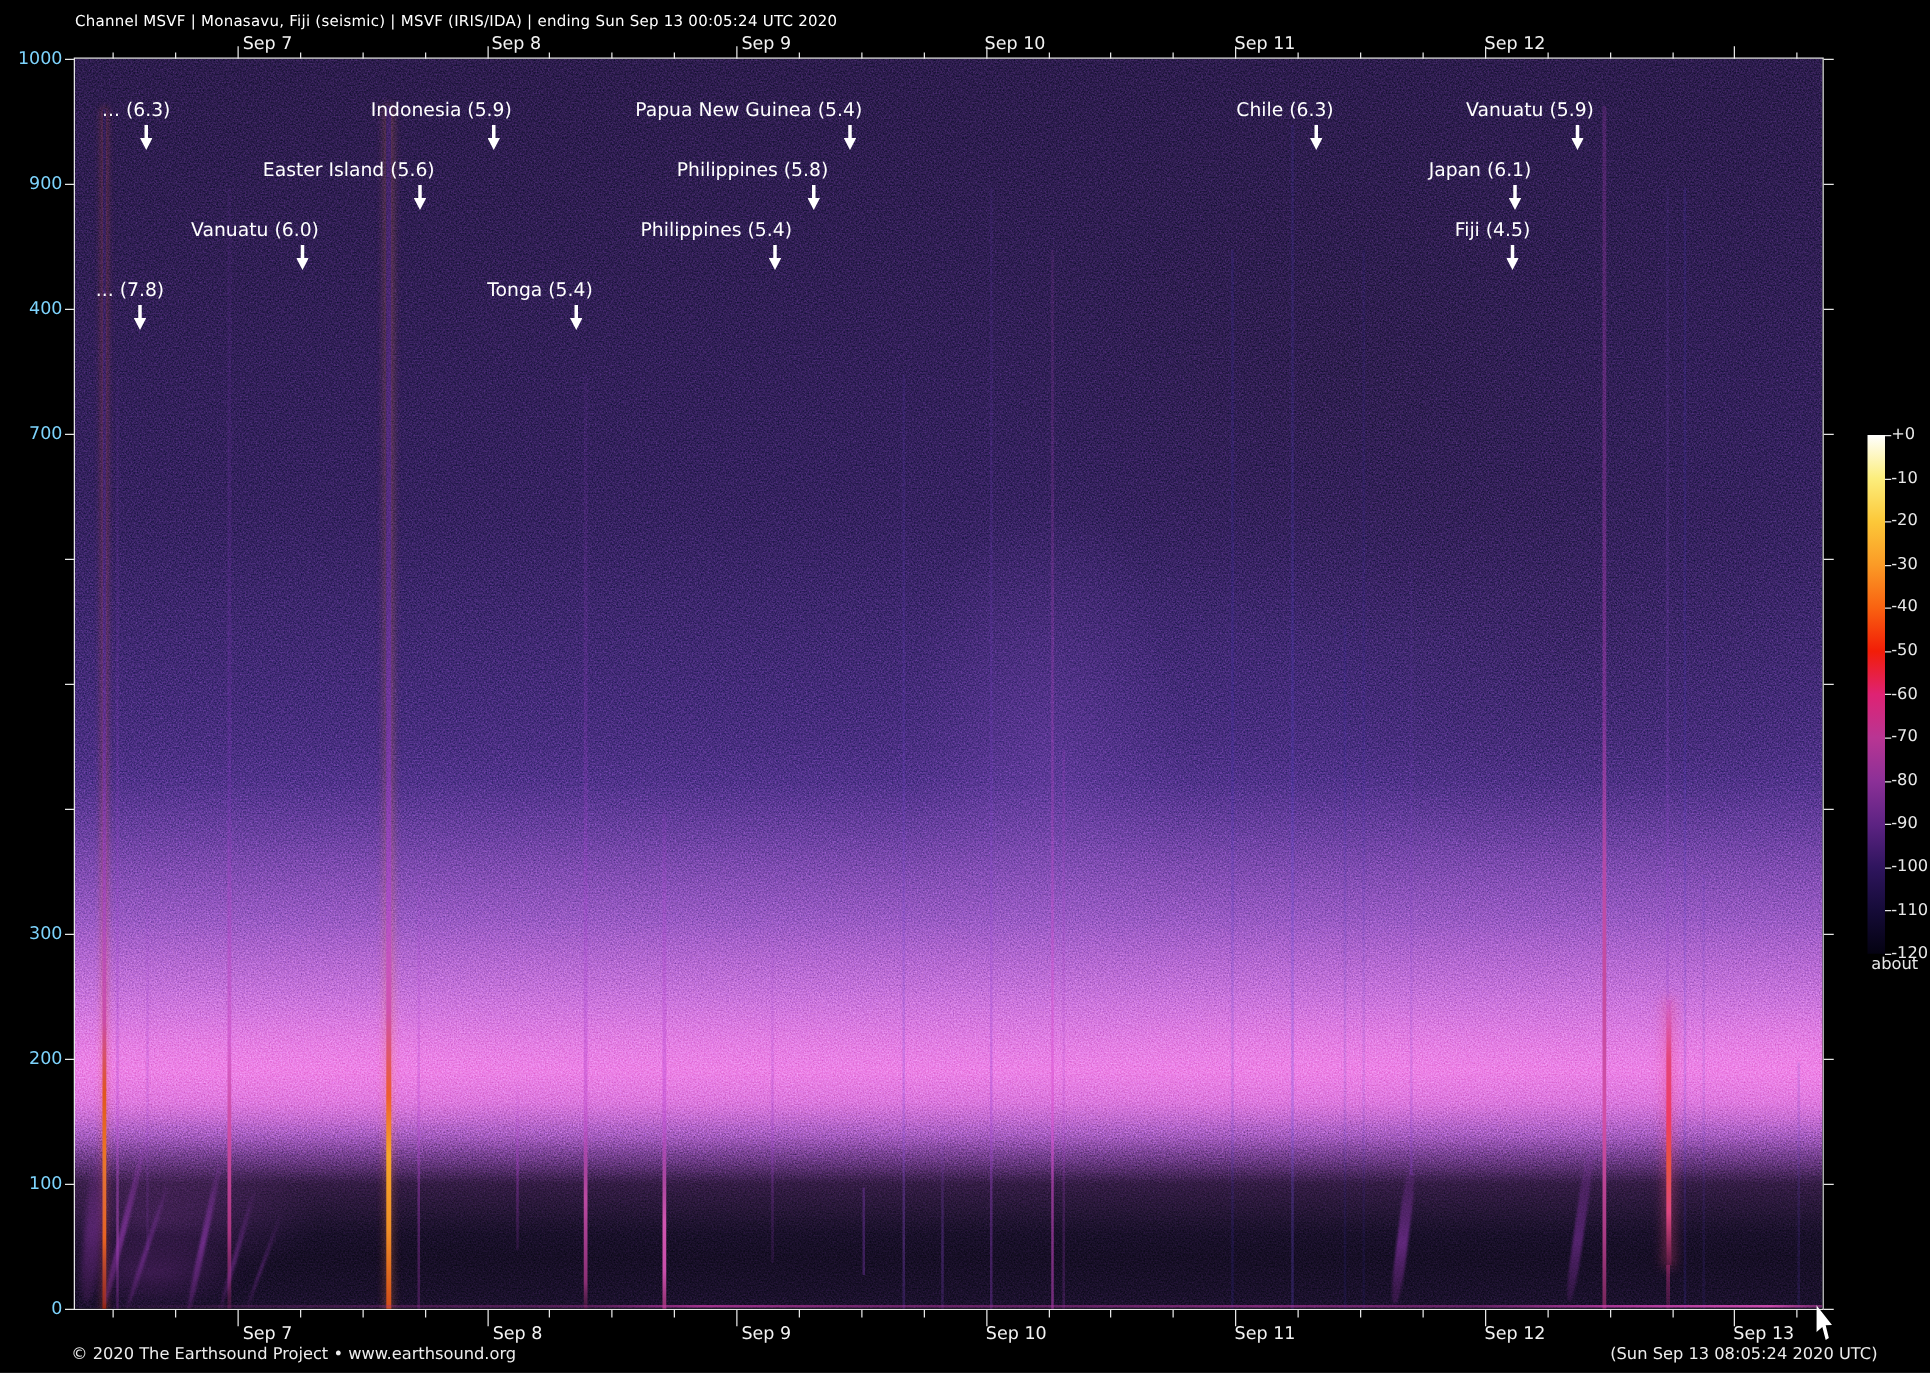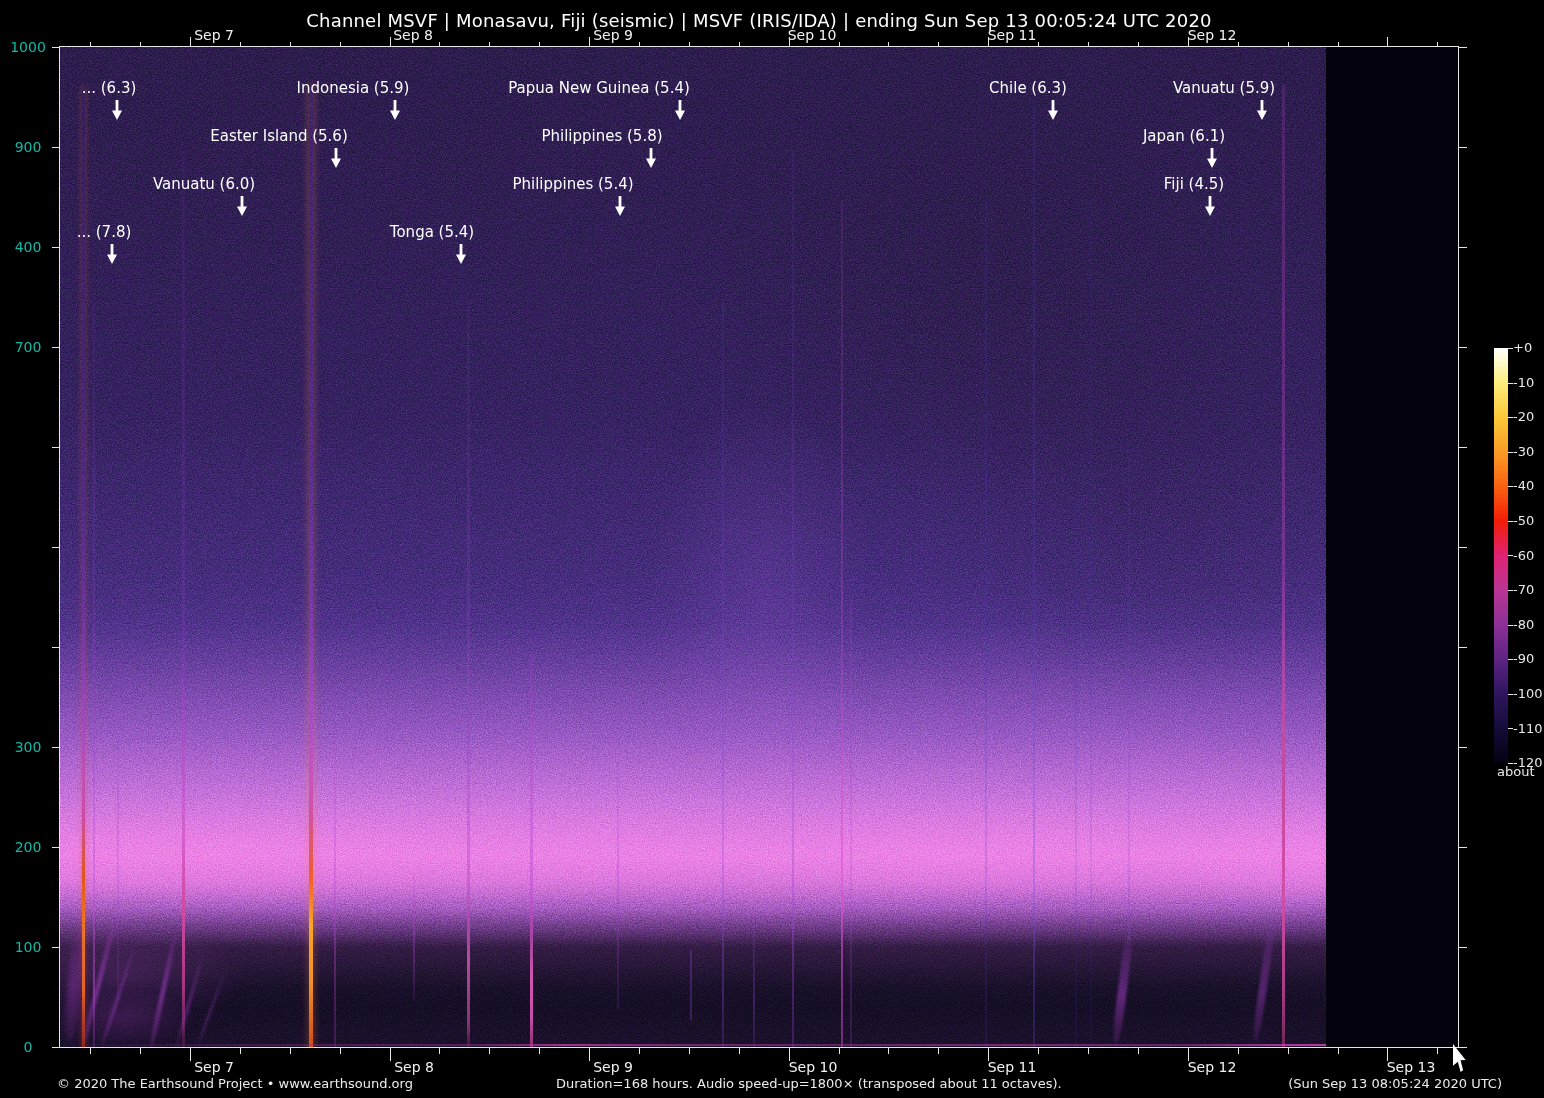--- a/index.html
+++ b/index.html
@@ -1,21 +1,21 @@
 <!DOCTYPE html>
 <html><head>
 <meta charset="utf-8">
 <style>
   html,body{margin:0;padding:0;background:#000;}
   #page{position:relative;width:1544px;height:1098px;background:#000;overflow:hidden;
         font-family:"DejaVu Sans","Liberation Sans",sans-serif;color:#f2f2f2;}
   .abs{position:absolute;}
-  #title{left:60px;top:10px;width:1398px;text-align:center;font-size:18px;letter-spacing:.2px;color:#fff;white-space:nowrap;}
+  #title{left:60px;top:10px;width:1398px;text-align:left;font-size:12px;letter-spacing:.2px;color:#fff;white-space:nowrap;}
   #plot{left:60px;top:47px;width:1398px;height:1000px;background:#04020c;border:1px solid #e6e6e6;box-sizing:content-box;margin-left:-1px;margin-top:-1px;}
-  #plot-inner{position:absolute;left:0;top:0;width:1266px;height:1000px;overflow:hidden;}
+  #plot-inner{position:absolute;left:0;top:0;width:1398px;height:1000px;overflow:hidden;}
   .layer{position:absolute;left:0;top:0;width:100%;height:100%;}
   #glow{background:linear-gradient(180deg,
       rgba(14,10,52,.12) 0%, rgba(16,12,60,.22) 18%, rgba(22,16,78,.35) 38%,
       rgba(34,22,100,.50) 52%, rgba(52,30,122,.62) 62%, rgba(82,40,146,.72) 69%,
       rgba(130,50,155,.82) 74.5%, rgba(186,58,160,.95) 79%, rgba(205,62,166,.98) 81%,
       rgba(175,52,148,.90) 83.5%, rgba(95,30,95,.75) 85.5%, rgba(28,10,36,.85) 87.5%,
       rgba(6,3,12,.95) 89.5%, rgba(3,2,8,1) 93%, rgba(2,1,6,1) 100%);}
   #patches{background-image:
       radial-gradient(ellipse 300px 75px at 14% 81%, rgba(215,62,160,.40), rgba(215,62,160,0) 70%),
       radial-gradient(ellipse 250px 70px at 0% 81%, rgba(200,60,155,.35), rgba(200,60,155,0) 70%),
@@ -32,21 +32,21 @@
     mask-image:linear-gradient(180deg, rgba(0,0,0,.45) 0%, rgba(0,0,0,.50) 35%, rgba(0,0,0,.62) 55%, rgba(0,0,0,.85) 68%, #000 76%, #000 86%, rgba(0,0,0,.30) 90%, rgba(0,0,0,.22) 96%, rgba(0,0,0,.28) 100%);}
   #noise-pink{opacity:.75;
     -webkit-mask-image:linear-gradient(180deg, transparent 0%, transparent 58%, rgba(0,0,0,.5) 68%, rgba(0,0,0,.9) 75%, #000 80%, rgba(0,0,0,.85) 85%, rgba(0,0,0,.2) 90%, transparent 94%);
     mask-image:linear-gradient(180deg, transparent 0%, transparent 58%, rgba(0,0,0,.5) 68%, rgba(0,0,0,.9) 75%, #000 80%, rgba(0,0,0,.85) 85%, rgba(0,0,0,.2) 90%, transparent 94%);}
   .qline,.blob{position:absolute;}
   .ann-label{position:absolute;transform:translateX(-50%);font-size:15px;color:#fff;white-space:nowrap;height:20px;line-height:20px;z-index:30;}
   .ann-arrow{position:absolute;width:10px;height:20px;background:#fff;z-index:30;
      clip-path:polygon(36% 0%, 64% 0%, 64% 52%, 100% 52%, 50% 100%, 0% 52%, 36% 52%);}
   .tick{position:absolute;background:#e6e6e6;}
   .xlab{position:absolute;transform:translateX(-50%);font-size:14px;color:#f2f2f2;white-space:nowrap;}
-  .ylab{position:absolute;width:44px;text-align:center;font-size:14px;color:#14b8a6;}
+  .ylab{position:absolute;width:44px;text-align:right;font-size:14px;color:#7dd3fc;}
   #ylabel{left:-18px;top:514px;width:400px;transform:rotate(-90deg);transform-origin:center;
           text-align:center;font-size:21px;color:#fff;}
   #colorbar{left:1494px;top:348px;width:14px;height:415px;background:linear-gradient(180deg,
       #ffffff 0%, #fcee7d 8.33%, #fcc839 16.67%, #fb9b26 25%, #f96211 33.33%,
       #f21d07 41.67%, #df2273 50%, #b93593 58.33%, #8c3097 66.67%, #5d2383 75%,
       #2f155e 83.33%, #150b38 91.67%, #040211 100%);}
   .cblab{position:absolute;left:1513px;width:40px;font-size:13px;color:#e8e8e8;white-space:nowrap;}
   #cbunit{left:1497px;top:764px;font-size:13px;color:#e8e8e8;}
   .foot{top:1076px;font-size:13px;color:#ececec;white-space:nowrap;}
   #cursor{left:1453px;top:1044px;width:18px;height:28px;background:#fff;z-index:50;
@@ -197,21 +197,20 @@
   <div class="cblab" style="top:548px">-60</div>
   <div class="cblab" style="top:582px">-70</div>
   <div class="cblab" style="top:617px">-80</div>
   <div class="cblab" style="top:651px">-90</div>
   <div class="cblab" style="top:686px">-100</div>
   <div class="cblab" style="top:721px">-110</div>
   <div class="cblab" style="top:755px">-120</div>
   <div id="cbunit" class="abs">about</div>
 
   <div class="abs foot" style="left:57px">© 2020 The Earthsound Project • www.earthsound.org</div>
-  <div class="abs foot" style="left:556px">Duration=168 hours. Audio speed-up=1800× (transposed about 11 octaves).</div>
   <div class="abs foot" style="right:42px">(Sun Sep 13 08:05:24 2020 UTC)</div>
 
   <div id="cursor" class="abs"></div>
   <div id="ticks-host">
       <div class="tick" style="left: 90.21px; top: 42px; width: 1px; height: 5px;"></div>
       <div class="tick" style="left: 90.21px; top: 1048px; width: 1px; height: 6px;"></div>
       <div class="tick" style="left: 140.103px; top: 42px; width: 1px; height: 5px;"></div>
       <div class="tick" style="left: 140.103px; top: 1048px; width: 1px; height: 6px;"></div>
       <div class="tick" style="left: 189.996px; top: 37px; width: 1px; height: 10px;"></div>
       <div class="tick" style="left: 189.996px; top: 1048px; width: 1px; height: 13px;"></div>

